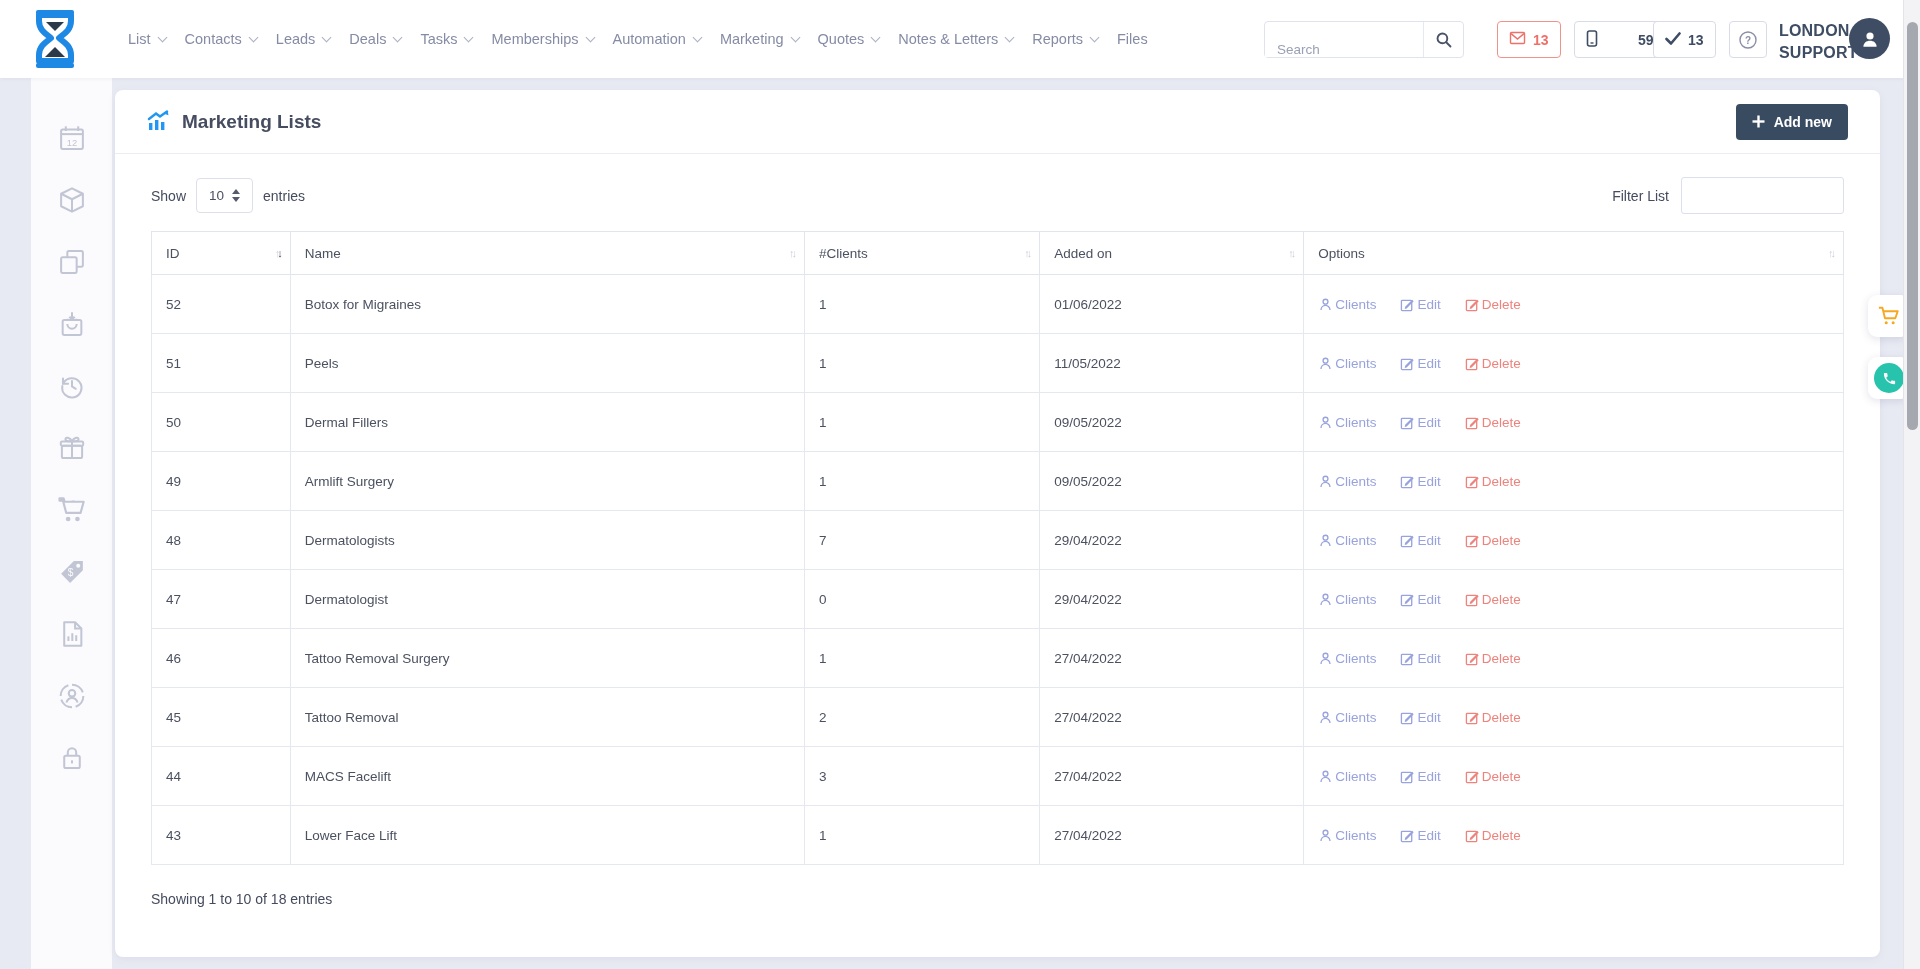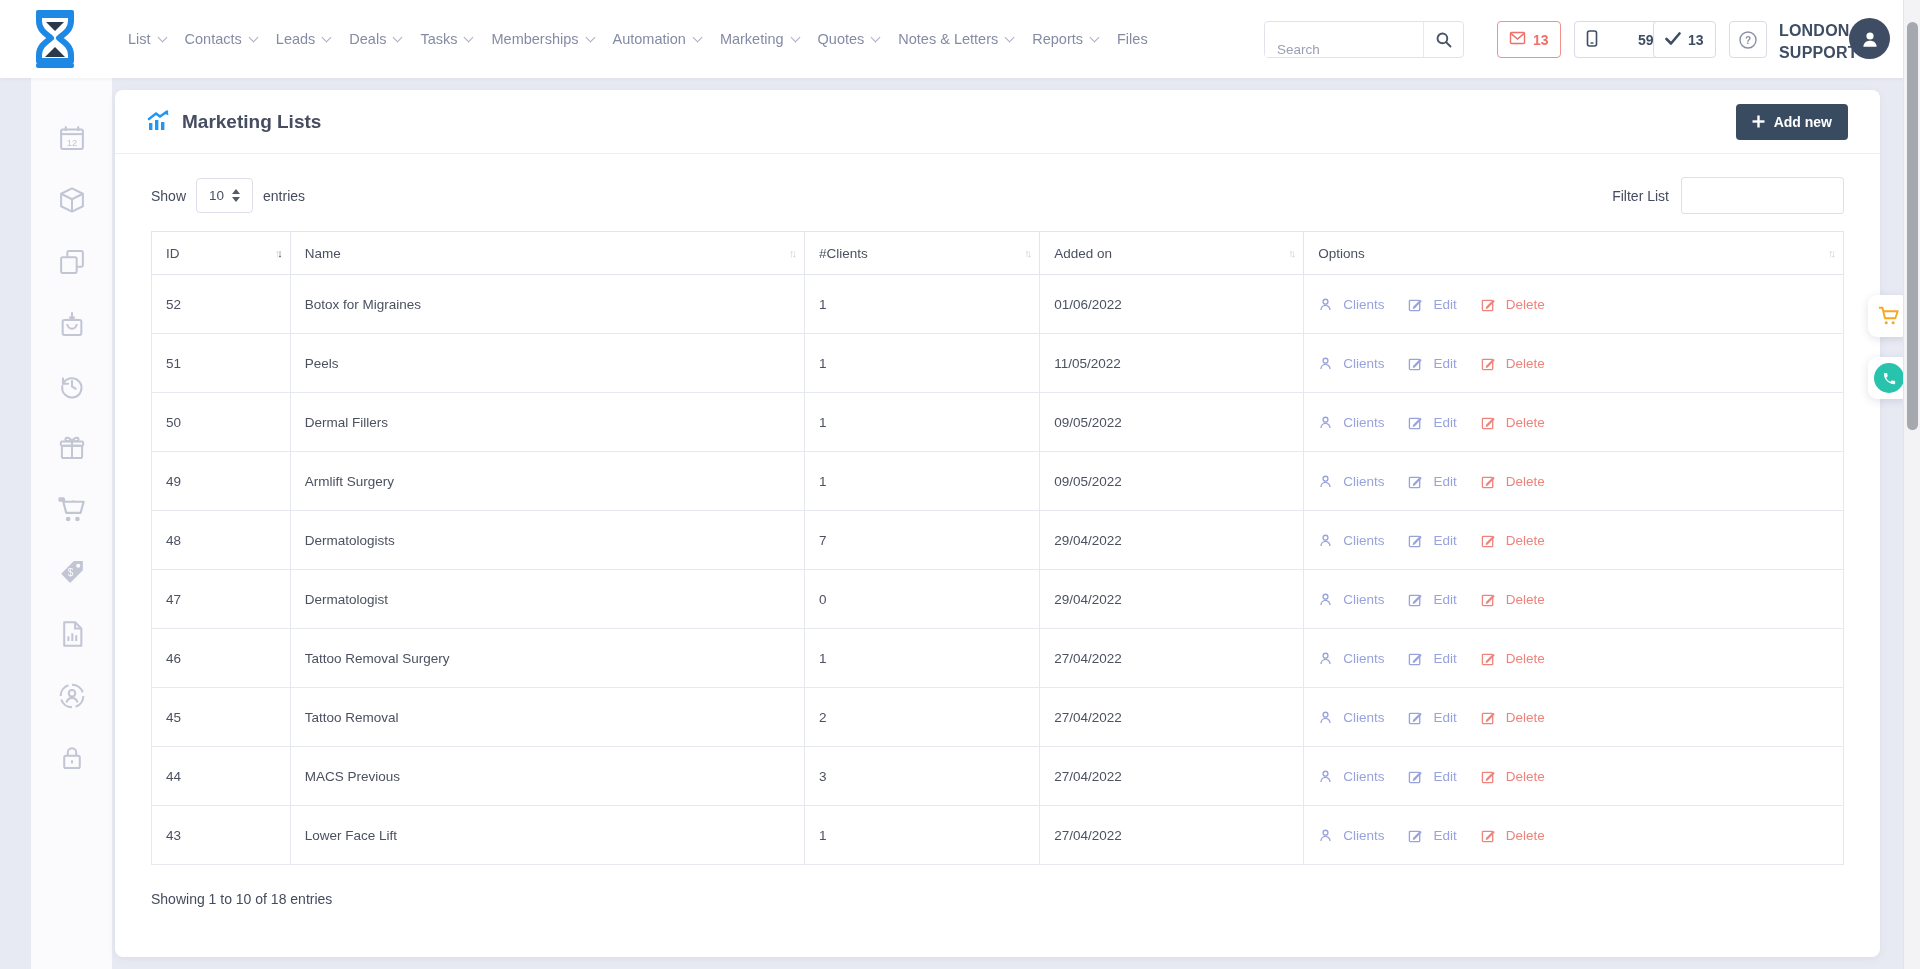--- a/index.html
+++ b/index.html
@@ -65,21 +65,21 @@
   .tbl-wrap { margin:0 36px; }
   table { width:100%; border-collapse:collapse; font-size:13.5px; color:#4b5160; }
   th, td { border:1px solid #e6e8f0; text-align:left; font-weight:400; }
   th { height:43px; padding:0 14px; position:relative; cursor:pointer; border-color:#e2e4ee; }
   td { height:59px; padding:0 14px; }
   .sort { position:absolute; right:10px; top:50%; transform:translateY(-50%); font-size:11px;
           letter-spacing:-3px; color:#ccd0db; }
   .sort b { font-weight:400; color:#ccd0db; }
   th.sorted-desc .sort b.dn { color:#4a5160; }
   .actions { display:flex; align-items:center; gap:24px; }
-  .action { display:flex; align-items:flex-end; gap:10px; cursor:pointer; font-size:13.5px; }
+  .action { display:flex; align-items:flex-end; gap:2px; cursor:pointer; font-size:13.5px; }
   .action svg { width:15px; height:15px; }
   .action.clients, .action.edit { color:#98a2dd; }
   .action.delete { color:#ed837c; }
 
   
   .tfooter { display:flex; align-items:flex-start; justify-content:space-between; margin:26px 36px 0; }
   .summary { font-size:14px; color:#454b5e; }
   .pager { display:flex; align-items:center; gap:7px; }
   .page-btn { height:33px; min-width:33px; padding:0 12px; border-radius:4px; display:flex; align-items:center;
               justify-content:center; font-size:13.5px; cursor:pointer; }
@@ -623,21 +623,21 @@
                     <rect x="1.5" y="3.5" width="11" height="11" rx="1" fill="none" stroke="currentColor" stroke-width="1.4"></rect>
                     <path d="M5.5 10.5 13 3l1.6 1.6L7.1 12.2 5 12.9z" fill="currentColor"></path>
                   </svg>
                   <span>Delete</span>
                 </span>
               </div>
             </td>
           </tr>
           <tr>
             <td>44</td>
-            <td>MACS Previous</td>
+            <td>MACS Facelift</td>
             <td>3</td>
             <td>27/04/2022</td>
             <td>
               <div class="actions">
                 <span class="action clients">
                   <svg viewBox="0 0 16 16">
                     <circle cx="8" cy="5" r="2.6" fill="none" stroke="currentColor" stroke-width="1.4"></circle>
                     <path d="M3.2 13.8a4.8 4.8 0 0 1 9.6 0" fill="none" stroke="currentColor" stroke-width="1.4"></path>
                   </svg>
                   <span>Clients</span>

